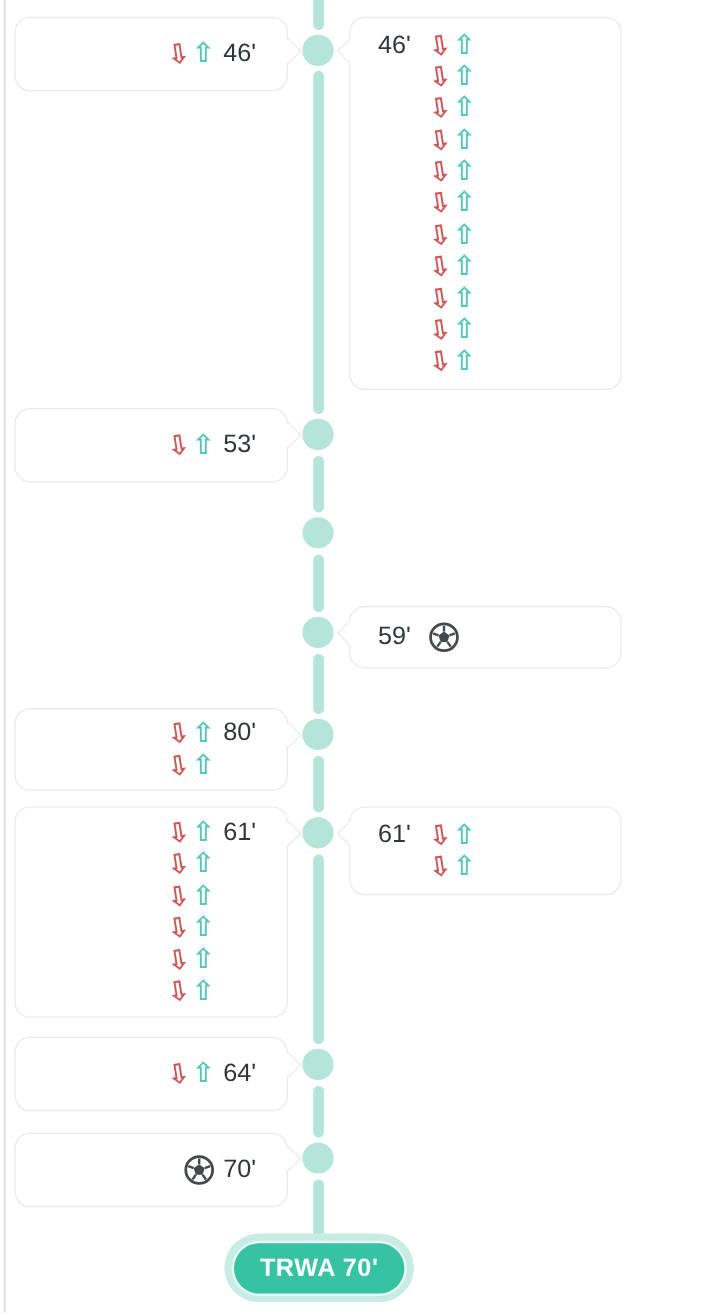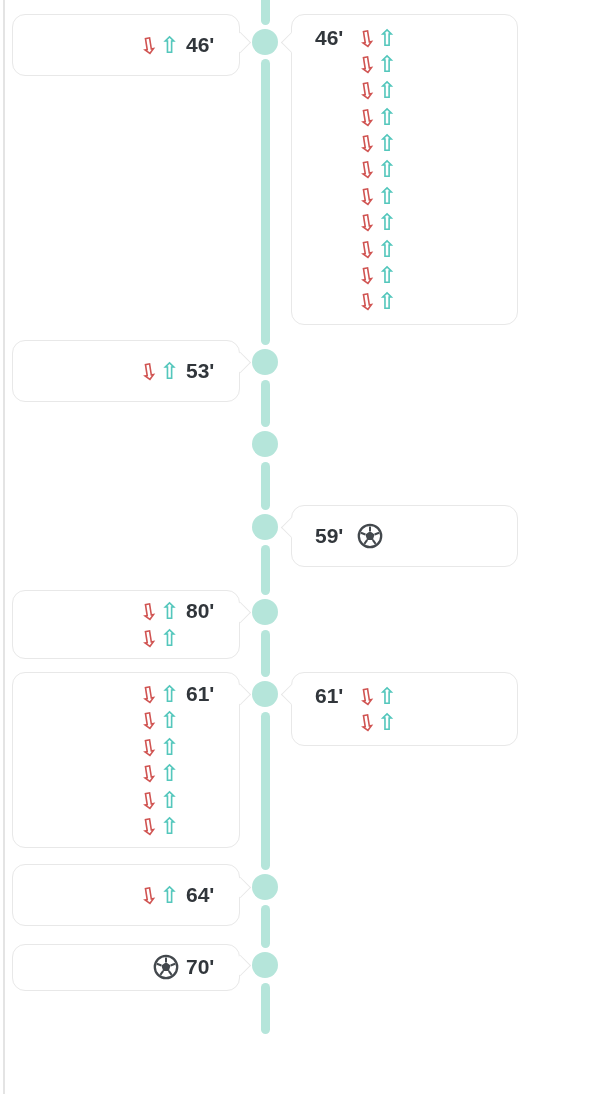--- a/index.html
+++ b/index.html
@@ -18,21 +18,21 @@
   }
   .card.left{left:12px;width:228px;}
   .card.right{left:291px;width:227px;}
   .notch{position:absolute;width:15px;height:15px;background:#fff;transform:rotate(45deg);box-sizing:border-box;}
   .card.left  .notch{right:-8.5px;border-top:1.5px solid #e8e8e8;border-right:1.5px solid #e8e8e8;}
   .card.right .notch{left:-8.5px;border-bottom:1.5px solid #e8e8e8;border-left:1.5px solid #e8e8e8;}
   .rows{position:relative;display:flex;flex-direction:column;justify-content:center;height:100%;box-sizing:border-box;}
   .card.left  .rows{padding-right:13px;align-items:flex-end;}
   .card.right .rows{padding-left:23px;align-items:flex-start;}
   .row{display:flex;align-items:center;height:26.4px;}
-  .time{font-size:21px;font-weight:bold;color:#31363b;white-space:nowrap;}
+  .time{font-size:21px;font-weight:normal;color:#31363b;white-space:nowrap;}
   .t-slot{min-width:40px;margin-left:7px;text-align:left;}
   .t-slot-r{width:37px;margin-right:5px;text-align:left;}
   .sub{display:inline-flex;align-items:center;}
   .arr{font-family:"DejaVu Sans",sans-serif;font-size:23px;line-height:26px;font-weight:700;}
   .arr.out{color:#d05452;transform:rotate(-9deg) translateY(1px);margin-right:1px;}
   .arr.in{color:#54c7bc;}
   .ycard{width:21px;height:28px;border-radius:2.5px;background:#f8cf4b;}
   .ball{width:26px;height:26px;}
   
   .badge-outer{
@@ -174,21 +174,21 @@
         <span class="sub">
             <span class="arr out">⇩</span>
             <span class="arr in">⇧</span>
           </span>
         <span class="time t-slot">53'</span>
       </div>
     </div>
   </div>
 
 
-  <div class="card right" style="top:505px;height:62px">
+  <div class="card right" style="top:505px;height:52px">
     <div class="notch" style="top:14px"></div>
     <div class="rows">
       <div class="row">
         <span class="time t-slot-r">59'</span>
         <svg class="ball" viewBox="0 0 26 26">
           <circle cx="13" cy="13" r="11.2" fill="none" stroke="#43484d" stroke-width="2.3"></circle>
           <polygon points="13,8.2 17.6,11.5 15.8,16.9 10.2,16.9 8.4,11.5" fill="#43484d"></polygon>
           <g stroke="#43484d" stroke-width="2">
             <line x1="13" y1="8.2" x2="13" y2="3.4"></line>
               <line x1="17.6" y1="11.5" x2="22.1" y2="9.8"></line>
@@ -295,33 +295,38 @@
       <div class="row">
         <span class="sub">
             <span class="arr out">⇩</span>
             <span class="arr in">⇧</span>
           </span>
         <span class="time t-slot">64'</span>
       </div>
     </div>
   </div>
 
-  <div class="card left" style="top:944px;height:47px">
+  <div class="card left" style="top:944px;height:62px">
     <div class="notch" style="top:13px"></div>
     <div class="rows">
       <div class="row">
         <svg class="ball" viewBox="0 0 26 26">
           <circle cx="13" cy="13" r="11.2" fill="none" stroke="#43484d" stroke-width="2.3"></circle>
           <polygon points="13,8.2 17.6,11.5 15.8,16.9 10.2,16.9 8.4,11.5" fill="#43484d"></polygon>
           <g stroke="#43484d" stroke-width="2">
             <line x1="13" y1="8.2" x2="13" y2="3.4"></line>
               <line x1="17.6" y1="11.5" x2="22.1" y2="9.8"></line>
             <line x1="8.4" y1="11.5" x2="3.9" y2="9.8"></line>
               <line x1="15.8" y1="16.9" x2="18.6" y2="20.9"></line>
             <line x1="10.2" y1="16.9" x2="7.4" y2="20.9"></line>
           </g>
         </svg>
         <span class="time t-slot">70'</span>
       </div>
     </div>
   </div>
 
+  <div class="badge-outer">
+    <div class="badge-inner">
+      <span>TRWA 70'</span>
+    </div>
+  </div>
 </div>
 
 </body></html>

